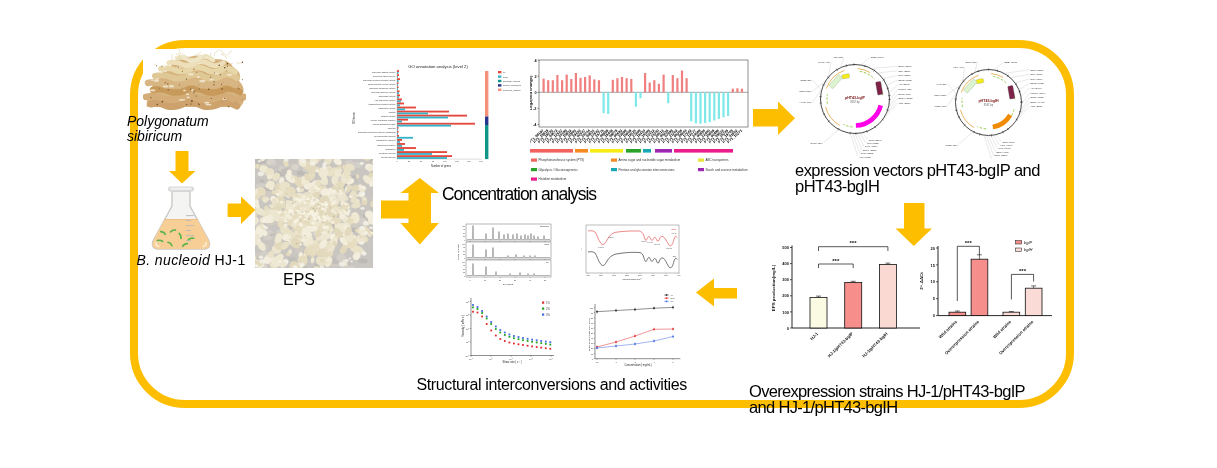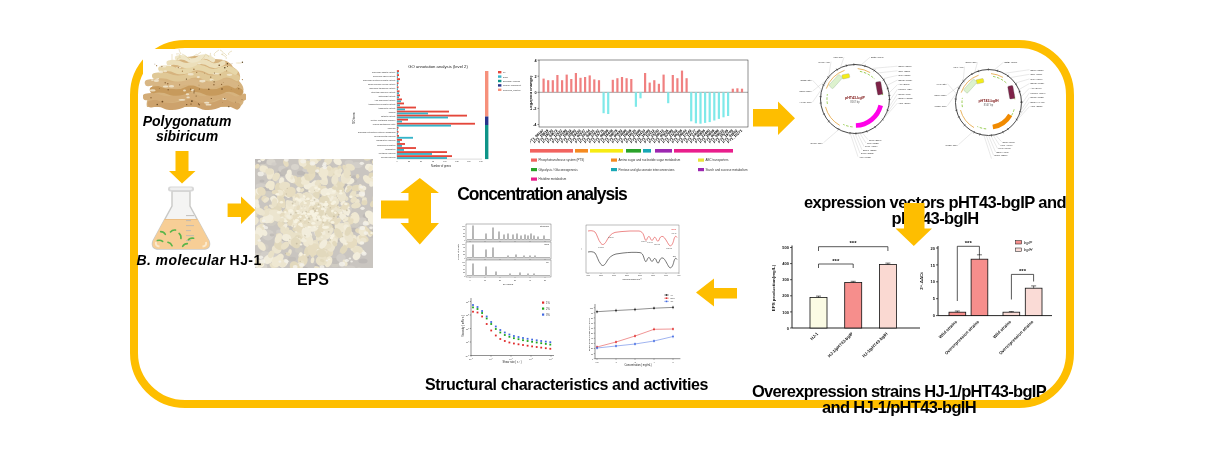--- a/index.html
+++ b/index.html
@@ -1,18 +1,18 @@
 <!DOCTYPE html>
 <html><head>
 <meta charset="utf-8">
 <style>
   html,body { margin:0; padding:0; background:#fff; }
   #canvas { position:relative; width:1217px; height:468px; overflow:hidden;
             font-family:"Liberation Sans", sans-serif; background:#fff; }
-  .cap { position:absolute; font-weight:bold; color:#000; text-align:center; white-space:nowrap; }
+  .cap { position:absolute; font-weight:normal; color:#000; text-align:left; white-space:nowrap; }
 </style>
 </head>
 <body>
 <div id="canvas">
   <div style="position:absolute;left:130px;top:40px;width:944px;height:368px;border:8.5px solid #FEBE00;border-radius:55px;box-sizing:border-box;"></div>
   <svg style="position:absolute;left:143px;top:49px;" width="103" height="63" viewBox="0 0 103 63">
       <rect width="103" height="63" fill="#ffffff"></rect>
       <path d="M4,58 Q2,50 10,44 Q6,36 16,30 Q14,22 28,17 Q30,9 45,8 Q60,4 72,10 Q86,10 90,18 Q100,24 96,32 Q104,40 98,46 Q104,54 96,58 Z" fill="#D6B37E"></path>
       <path d="M8,55 Q16,53 24,57 Q33,59 42,54 Q51,52 60,57 Q69,59 78,54 Q86,52 94,57" stroke="#CDA26C" stroke-width="7" fill="none" stroke-linecap="round"></path>
       <path d="M3,48 Q11,46 20,50 Q29,52 38,47 Q47,45 56,50 Q65,52 74,47 Q82,45 90,50 Q95,52 101,48" stroke="#D3AC77" stroke-width="6.5" fill="none" stroke-linecap="round"></path>
@@ -1893,19 +1893,19 @@
   <svg style="position:absolute;left:0px;top:0px;z-index:5;pointer-events:none" width="1217" height="468" viewBox="0 0 1217 468">
       <polygon points="175.5,151 188.5,151 188.5,171 195.5,171 182,183.5 169,171 175.5,171" fill="#FEBE00"></polygon>
       <polygon points="227.6,203.5 241,203.5 241,196.5 255.3,210 241,224 241,217 227.6,217" fill="#FEBE00"></polygon>
       <polygon points="381,200.5 410,200.5 410,218.5 381,218.5" fill="#FEBE00"></polygon>
       <polygon points="408.5,193 400.5,193 419.8,178 439,193 431,193 431,223 439,223 419.8,244.5 400.5,223 408.5,223" fill="#FEBE00"></polygon>
       <polygon points="753,109 778,109 778,101.5 795,118.2 778,135 778,126.5 753,126.5" fill="#FEBE00"></polygon>
       <polygon points="904,203 924.5,203 924.5,228.5 932,228.5 913.8,246 895.5,228.5 904,228.5" fill="#FEBE00"></polygon>
       <polygon points="737,288 714,288 714,278.5 696,292.5 714,306.5 714,298.5 737,298.5" fill="#FEBE00"></polygon>
     </svg>
   <div class="cap" style="left:127px;top:113.6px;width:120px;font-size:14px;line-height:15px;font-style:italic;">Polygonatum<br>sibiricum</div>
-  <div class="cap" style="left:136.5px;top:251.6px;width:120px;font-size:14px;letter-spacing:0.4px;"><i>B. molecular</i> HJ-1</div>
+  <div class="cap" style="left:136.5px;top:251.6px;width:120px;font-size:14px;letter-spacing:0.4px;"><i>B. nucleoid</i> HJ-1</div>
   <div class="cap" style="left:283px;top:270.8px;width:60px;font-size:16px;">EPS</div>
   <div class="cap" style="left:442px;top:183.7px;width:200px;font-size:17.5px;letter-spacing:-1.05px;">Concentration analysis</div>
-  <div class="cap" style="left:795px;top:161.6px;width:280px;font-size:16.5px;line-height:16.6px;letter-spacing:-0.55px;margin-top:32px;">expression vectors pHT43-bgIP and<br>pHT43-bgIH</div>
+  <div class="cap" style="left:795px;top:161.6px;width:280px;font-size:16.5px;line-height:16.6px;letter-spacing:-0.55px;">expression vectors pHT43-bgIP and<br>pHT43-bgIH</div>
   <div class="cap" style="left:749px;top:361.6px;width:300px;font-size:16.5px;line-height:16.6px;letter-spacing:-0.68px;margin-top:21px;">Overexpression strains HJ-1/pHT43-bgIP<br>and HJ-1/pHT43-bgIH</div>
-  <div class="cap" style="left:416.5px;top:376.2px;width:300px;font-size:16px;letter-spacing:-0.38px;">Structural characteristics and activities</div>
+  <div class="cap" style="left:416.5px;top:376.2px;width:300px;font-size:16px;letter-spacing:-0.38px;">Structural interconversions and activities</div>
 </div>
 
 </body></html>

